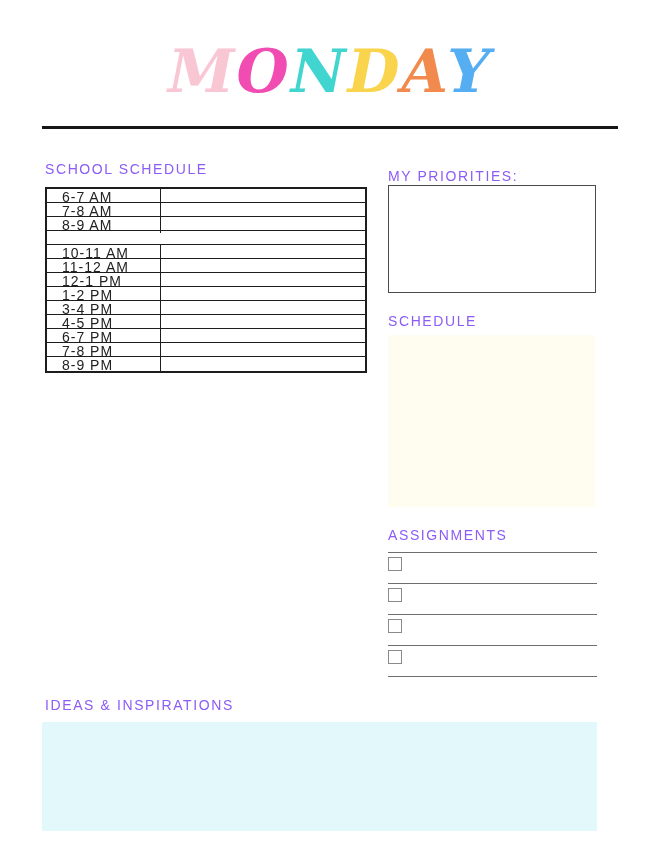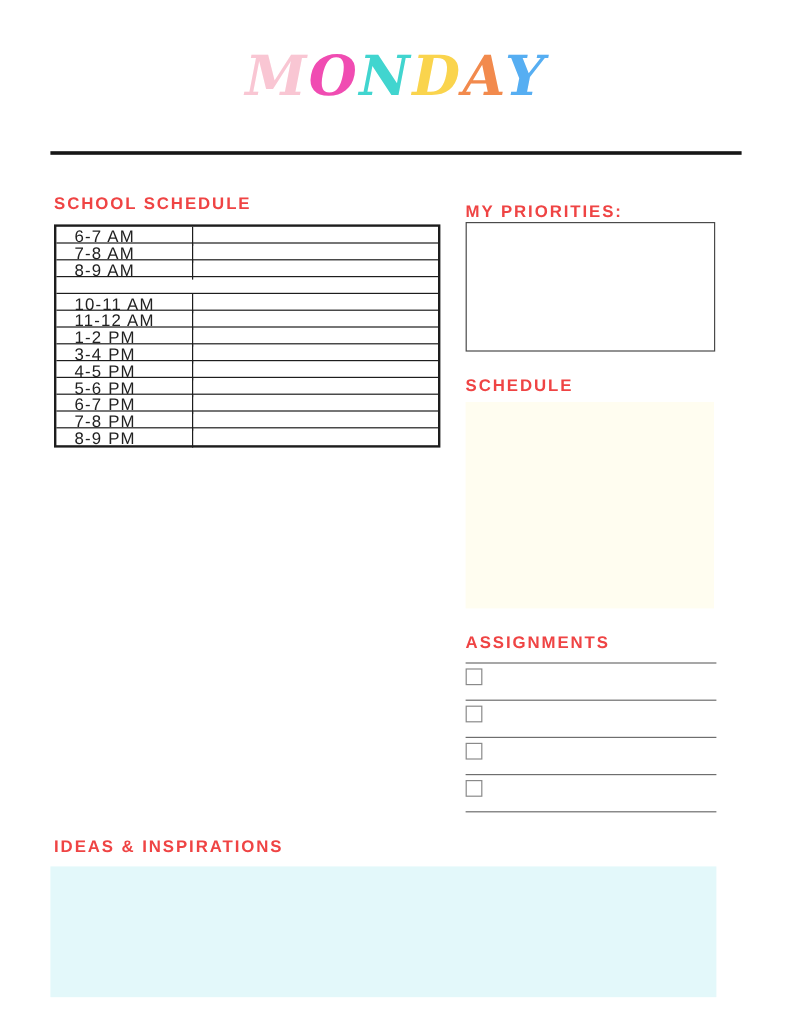--- a/index.html
+++ b/index.html
@@ -17,42 +17,42 @@
   
   .title {
     position: absolute;
     top: 38px;
     left: 0;
     width: 100%;
     text-align: center;
     font-family: "DejaVu Serif", serif;
     font-weight: 700;
     font-style: italic;
-    font-size: 46px;
+    font-size: 60px;
     line-height: 1.1;
     letter-spacing: 2px;
     user-select: none;
   }
 
   .divider {
     position: absolute;
     top: 126px;
     left: 42px;
     width: 576px;
     height: 3px;
     background: #161616;
   }
 
   
   .sec-heading {
     position: absolute;
     font-size: 14px;
-    font-weight: 700;
+    font-weight: 400;
     letter-spacing: 1.6px;
-    color: #ef4444;
+    color: #8b5cf6;
     white-space: nowrap;
   }
 
   
   .schedule-table {
     position: absolute;
     top: 187px;
     left: 45px;
     width: 322px;
     border: 2px solid #1d1d1d;
@@ -158,33 +158,33 @@
       </div>
       <div class="s-row">
         <div class="s-time">10-11 AM</div>
         <div class="s-entry"></div>
       </div>
       <div class="s-row">
         <div class="s-time">11-12 AM</div>
         <div class="s-entry"></div>
       </div>
       <div class="s-row">
+        <div class="s-time">12-1 PM</div>
+        <div class="s-entry"></div>
+      </div>
+      <div class="s-row">
         <div class="s-time">1-2 PM</div>
         <div class="s-entry"></div>
       </div>
       <div class="s-row">
         <div class="s-time">3-4 PM</div>
         <div class="s-entry"></div>
       </div>
       <div class="s-row">
         <div class="s-time">4-5 PM</div>
-        <div class="s-entry"></div>
-      </div>
-      <div class="s-row">
-        <div class="s-time">5-6 PM</div>
         <div class="s-entry"></div>
       </div>
       <div class="s-row">
         <div class="s-time">6-7 PM</div>
         <div class="s-entry"></div>
       </div>
       <div class="s-row">
         <div class="s-time">7-8 PM</div>
         <div class="s-entry"></div>
       </div>

